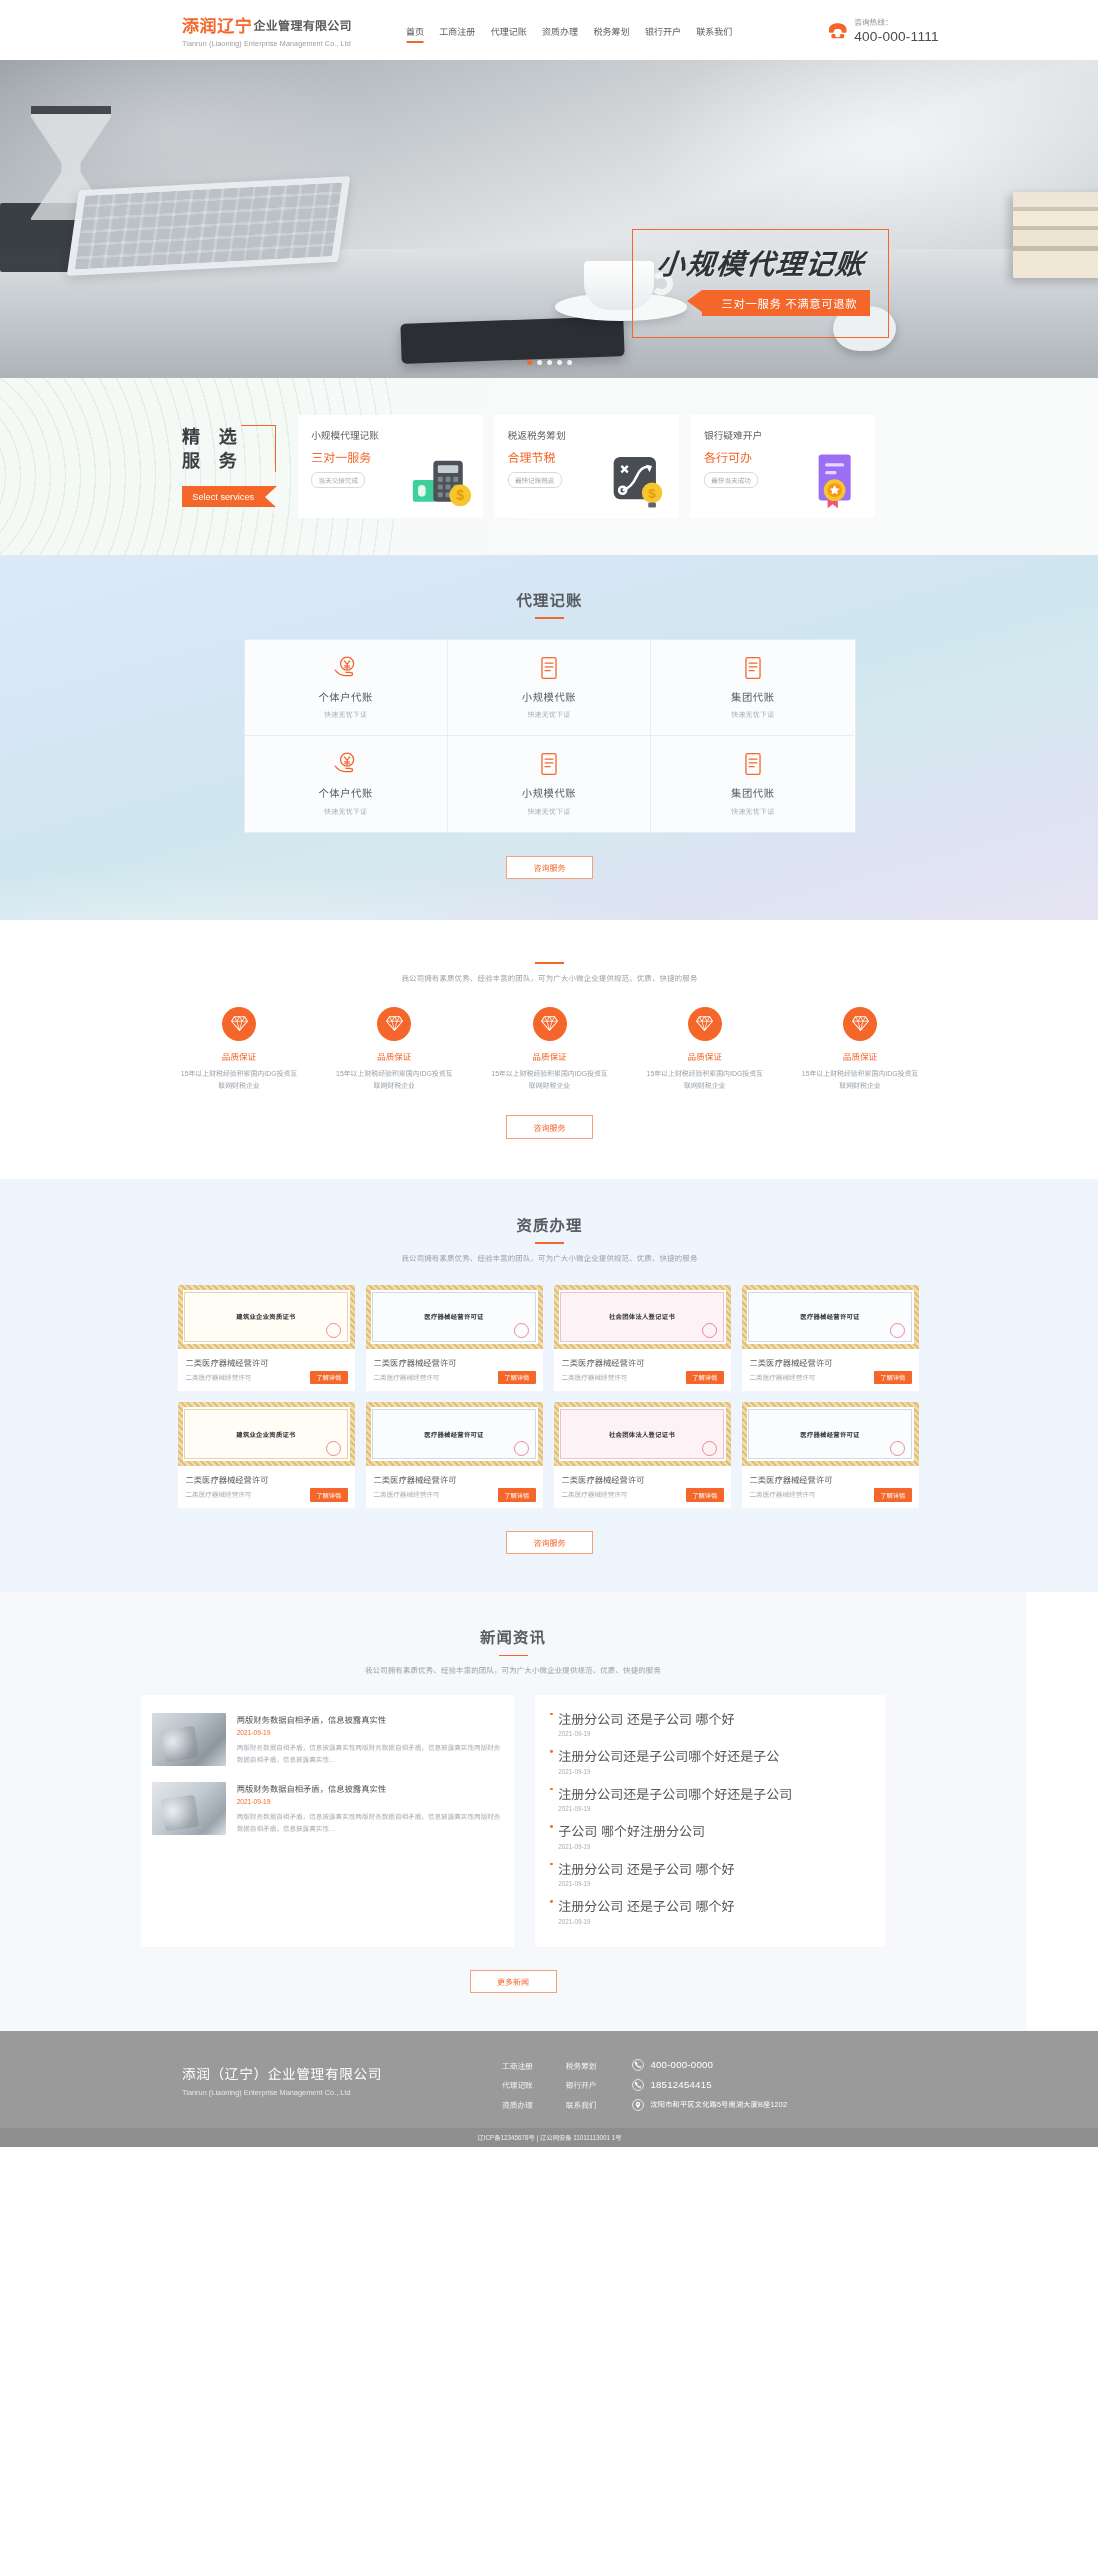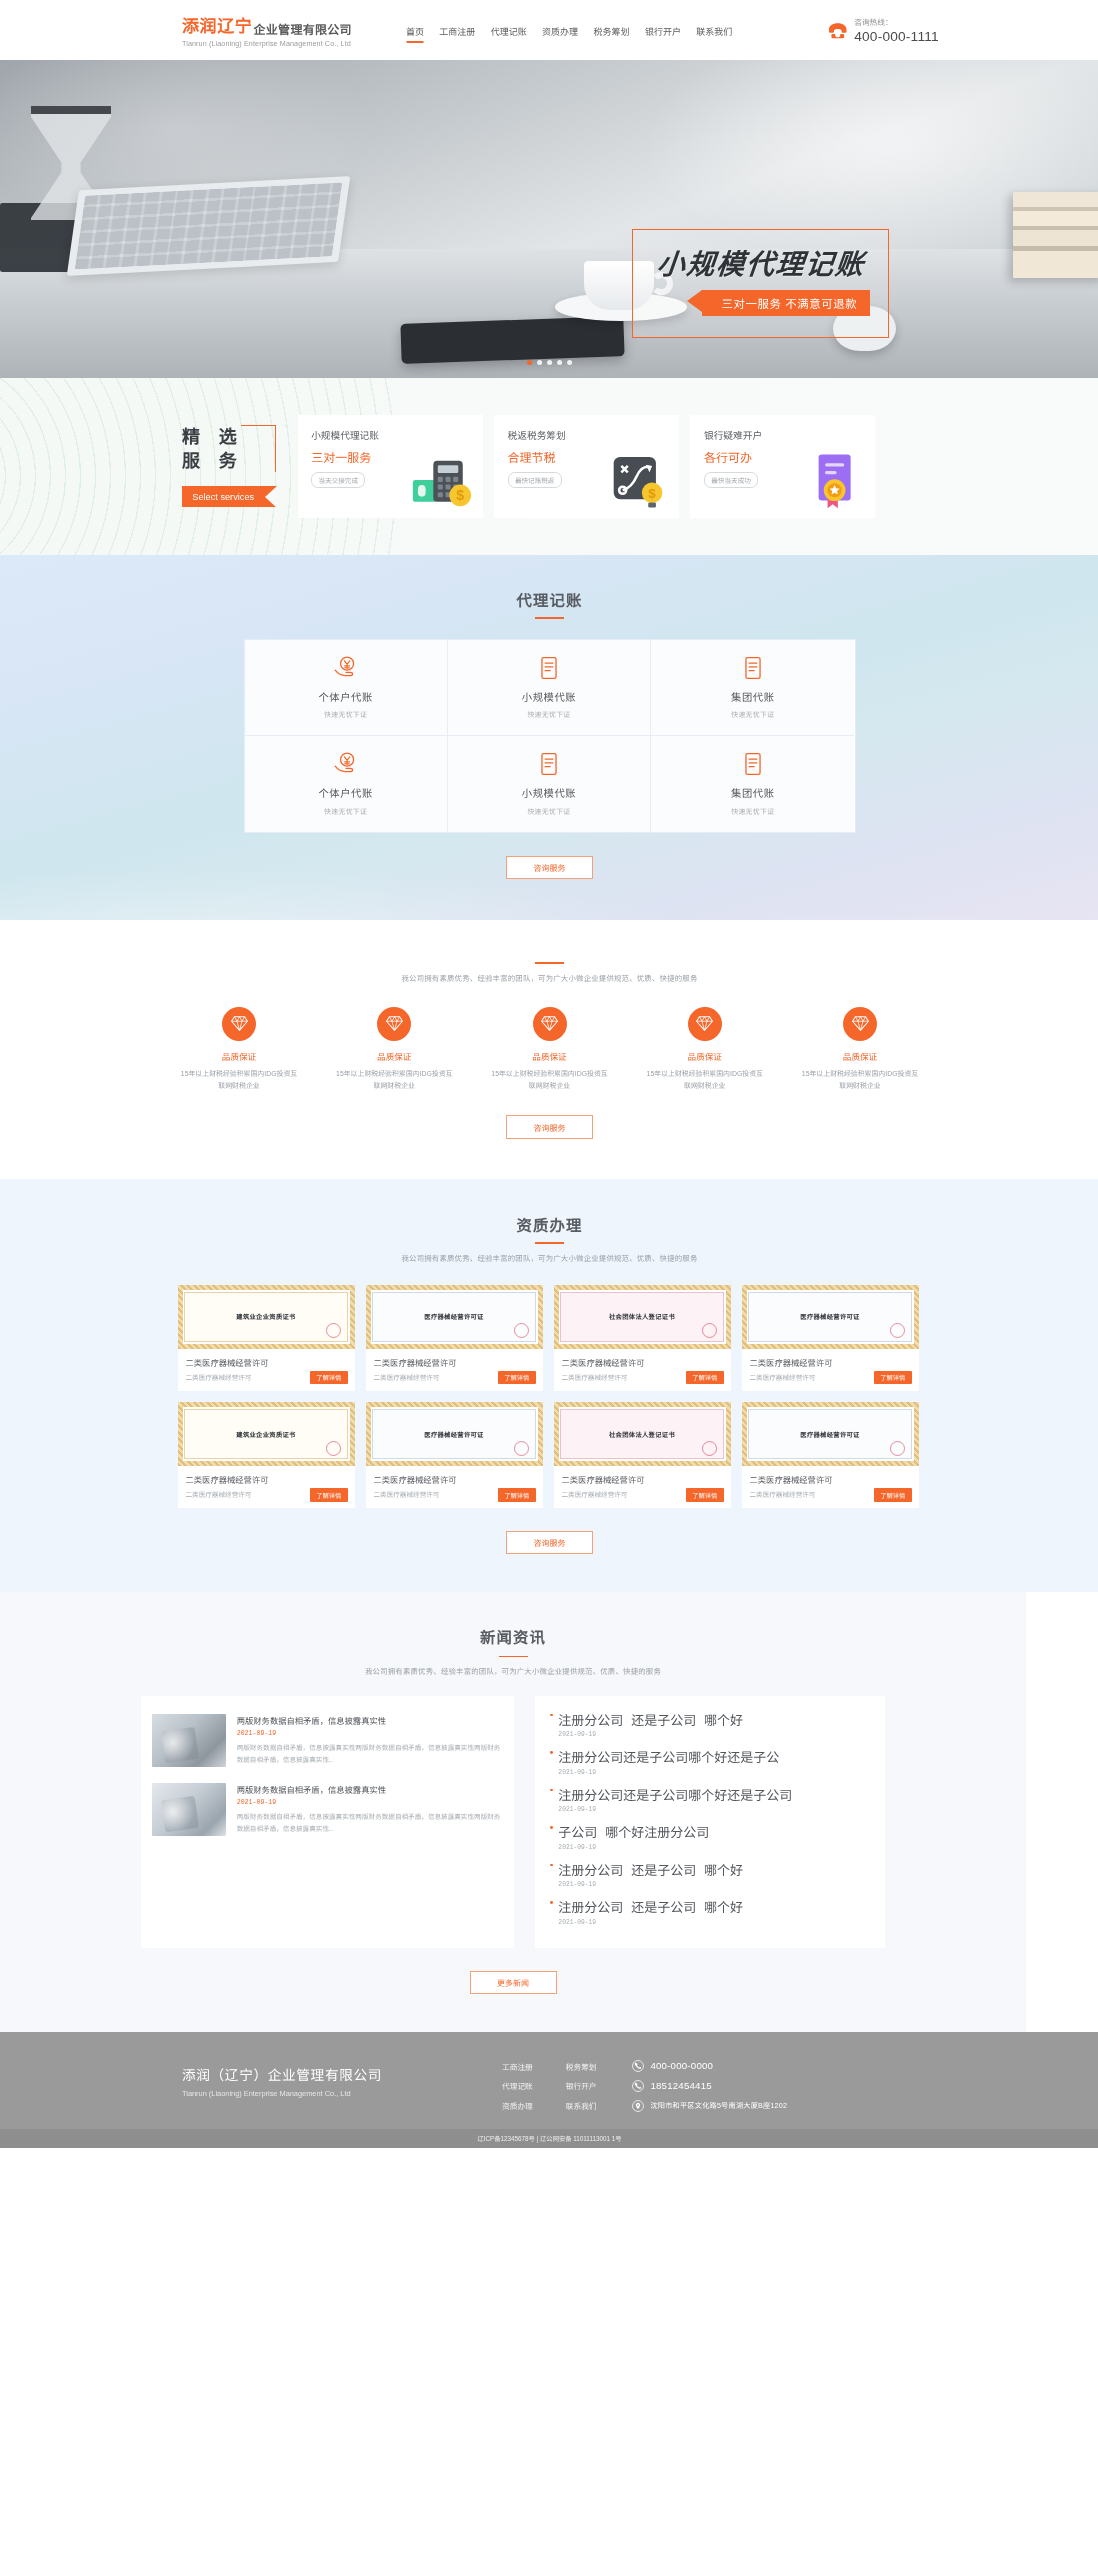--- a/index.html
+++ b/index.html
@@ -8,21 +8,21 @@
   body {
     font-family:"Liberation Sans","DejaVu Sans",sans-serif;
     background:#ffffff; color:#4a4a4a; width:1099px;
     -webkit-font-smoothing:antialiased;
   }
 
   
   .header { width:1099px; height:60px; background:#fff; position:relative; z-index:30; }
   .header-inner { width:790px; margin:0 auto; height:60px; display:flex; align-items:center; }
   .logo-block { display:flex; flex-direction:column; justify-content:center; padding-left:27.5px; width:240px; }
-  .logo-line1 { display:flex; align-items:flex-end; white-space:nowrap; }
+  .logo-line1 { display:flex; align-items:center; white-space:nowrap; }
   .logo-cn-or { font-size:17px; color:#f4662a; font-weight:700; letter-spacing:0.6px; }
   .logo-cn-gr { font-size:12px; color:#5a5a5a; font-weight:600; letter-spacing:0.3px; margin-left:1.1px; }
   .logo-en { font-size:7.2px; color:#9b9b9b; letter-spacing:0.1px; margin-top:2.3px; }
 
   .nav { display:flex; align-items:flex-end; height:60px; padding-bottom:17px; margin-left:11.4px; flex:1; }
   .nav-item { font-size:9px; color:#5d5d5d; margin-right:15.4px; position:relative; padding-bottom:5.1px; cursor:pointer; white-space:nowrap; }
   .nav-item.active { color:#4a4a4a; }
   .nav-item.active::after {
     content:""; position:absolute; left:50%; transform:translateX(-50%);
     bottom:0; width:17px; height:1.7px; background:#f4662a;
@@ -166,21 +166,21 @@
   .qua-cert-txt { font-size:6.3px; font-weight:700; color:#2f3337; letter-spacing:0.3px; }
   .qua-seal { position:absolute; right:13.7px; bottom:10.3px; width:15px; height:15px; border-radius:50%;
     border:1.1px solid #d9435c; opacity:.6; }
   .qua-body { padding:6.9px 8px 8px; position:relative; min-height:42px; }
   .qua-t { font-size:8.3px; color:#55595e; }
   .qua-s { font-size:6.6px; color:#a8adb2; margin-top:4px; }
   .qua-btn { position:absolute; right:6.9px; bottom:6.3px; background:#f4662a; color:#fff;
     font-size:6.3px; padding:2.3px 6.3px; border-radius:1.1px; cursor:pointer; }
 
   
-  .news-sec { width:1026px; background:#f6f8fb; padding:33px 0 38px;font-family:Liberation Mono, monospace; }
+  .news-sec { width:1026px; background:#f6f8fb; padding:33px 0 38px; }
   .news-wrap { width:790px; margin:19.5px auto 0; display:flex; gap:21px; padding:0 23px; }
   .news-left { width:378px; background:#fff; padding:10.3px 11.4px; }
   .news-item { display:flex; gap:10.3px; padding:8px 0; }
   .news-thumb { width:74px; height:53px; flex:none; border-radius:1.1px; overflow:hidden; position:relative; }
   .news-thumb.t1 { background:linear-gradient(135deg,#d7dde3 0%,#b9c1c8 40%,#8e969e 75%,#cfd5da 100%); }
   .news-thumb.t2 { background:linear-gradient(135deg,#e4e8ec 0%,#c4ccd3 45%,#9aa4ad 80%,#dfe3e7 100%); }
   .news-thumb::after { content:""; position:absolute; left:14%; top:28%; width:46%; height:60%;
     background:radial-gradient(circle at 30% 40%, rgba(255,255,255,.65), rgba(120,130,140,.35) 70%);
     border-radius:3.4px; transform:rotate(-8deg); }
   .news-txt { flex:1; min-width:0; }

